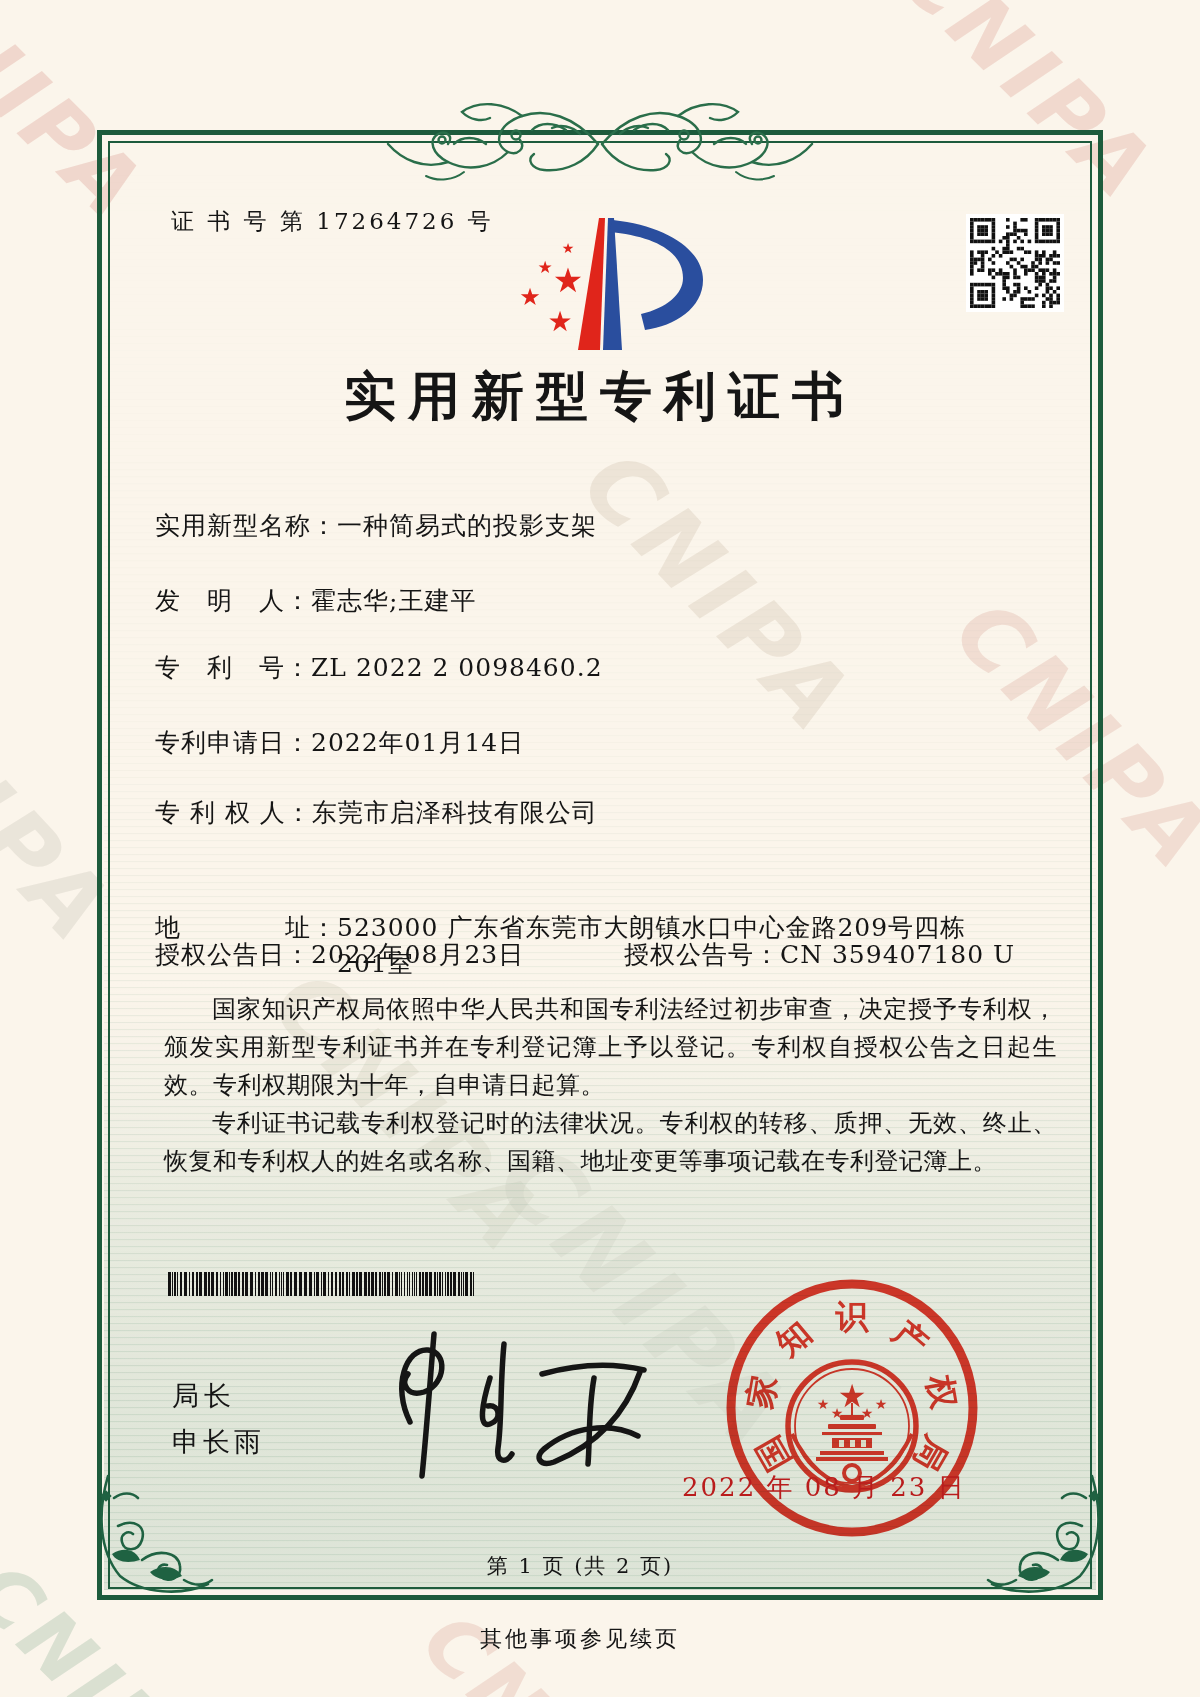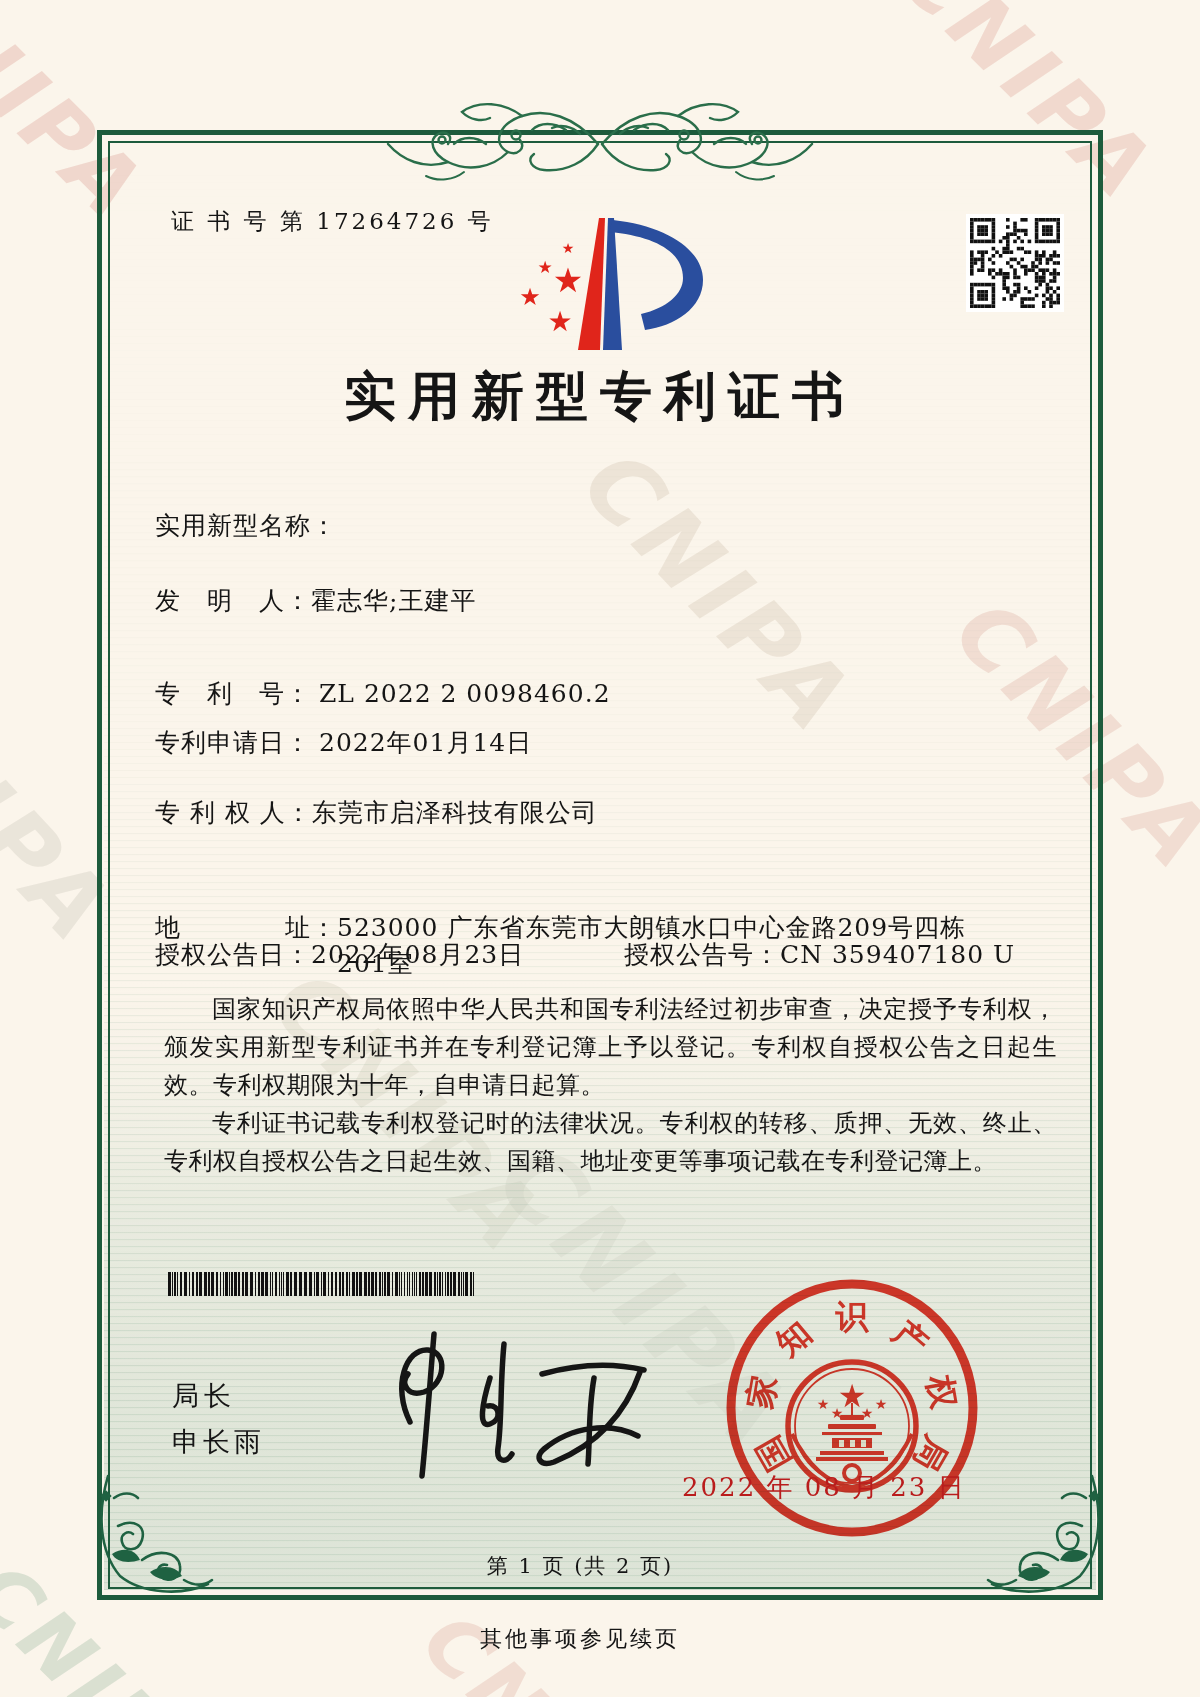--- a/index.html
+++ b/index.html
@@ -410,51 +410,52 @@
         <rect x="80" y="96" width="4" height="4"></rect>
         <rect x="88" y="96" width="4" height="4"></rect>
       </g>
   </svg>
 
   <div class="title">实用新型专利证书</div>
 
   <div id="field-rows">
       <div class="frow" style="top: 508px;">
         <span class="flabel">实用新型名称：</span>
+        <span class="fvalue">一种简易式的投影支架</span>
       </div>
       <div class="frow" style="top: 583px;">
         <span class="flabel">发　明　人：</span>
         <span class="fvalue">霍志华;王建平</span>
       </div>
-      <div class="frow" style="top: 676px; gap: 8px;">
+      <div class="frow" style="top: 650px;">
         <span class="flabel">专　利　号：</span>
         <span class="fvalue">ZL 2022 2 0098460.2</span>
       </div>
-      <div class="frow" style="top: 725px; gap: 8px;">
+      <div class="frow" style="top: 725px;">
         <span class="flabel">专利申请日：</span>
         <span class="fvalue">2022年01月14日</span>
       </div>
       <div class="frow" style="top: 795px;">
         <span class="flabel">专 利 权 人：</span>
         <span class="fvalue">东莞市启泽科技有限公司</span>
       </div>
       <div class="frow" style="top: 866px; margin-top: 44px;">
         <span class="flabel">地　　　　址：</span>
         <span class="fvalue">523000 广东省东莞市大朗镇水口中心金路209号四栋201室</span>
       </div>
     </div>
 
   <div class="grant-row">
     <span class="flabel">授权公告日：</span><span class="fvalue">2022年08月23日</span>
     <span class="grant2"><span class="flabel">授权公告号：</span><span class="fvalue">CN 359407180 U</span></span>
   </div>
 
   <div class="body-text">
     <p>国家知识产权局依照中华人民共和国专利法经过初步审查，决定授予专利权，颁发实用新型专利证书并在专利登记簿上予以登记。专利权自授权公告之日起生效。专利权期限为十年，自申请日起算。</p>
-    <p>专利证书记载专利权登记时的法律状况。专利权的转移、质押、无效、终止、专利权自授权公告之日起生效、国籍、地址变更等事项记载在专利登记簿上。</p>
+    <p>专利证书记载专利权登记时的法律状况。专利权的转移、质押、无效、终止、恢复和专利权人的姓名或名称、国籍、地址变更等事项记载在专利登记簿上。</p>
   </div>
 
   <svg class="barcode" viewBox="0 0 310 24" preserveAspectRatio="none">
     <g id="barcode-bars" fill="#111">
         <rect x="0" y="0" width="3" height="24"></rect>
         <rect x="4" y="0" width="1" height="24"></rect>
         <rect x="6" y="0" width="2" height="24"></rect>
         <rect x="9" y="0" width="1" height="24"></rect>
         <rect x="12" y="0" width="2" height="24"></rect>
         <rect x="16" y="0" width="3" height="24"></rect>

